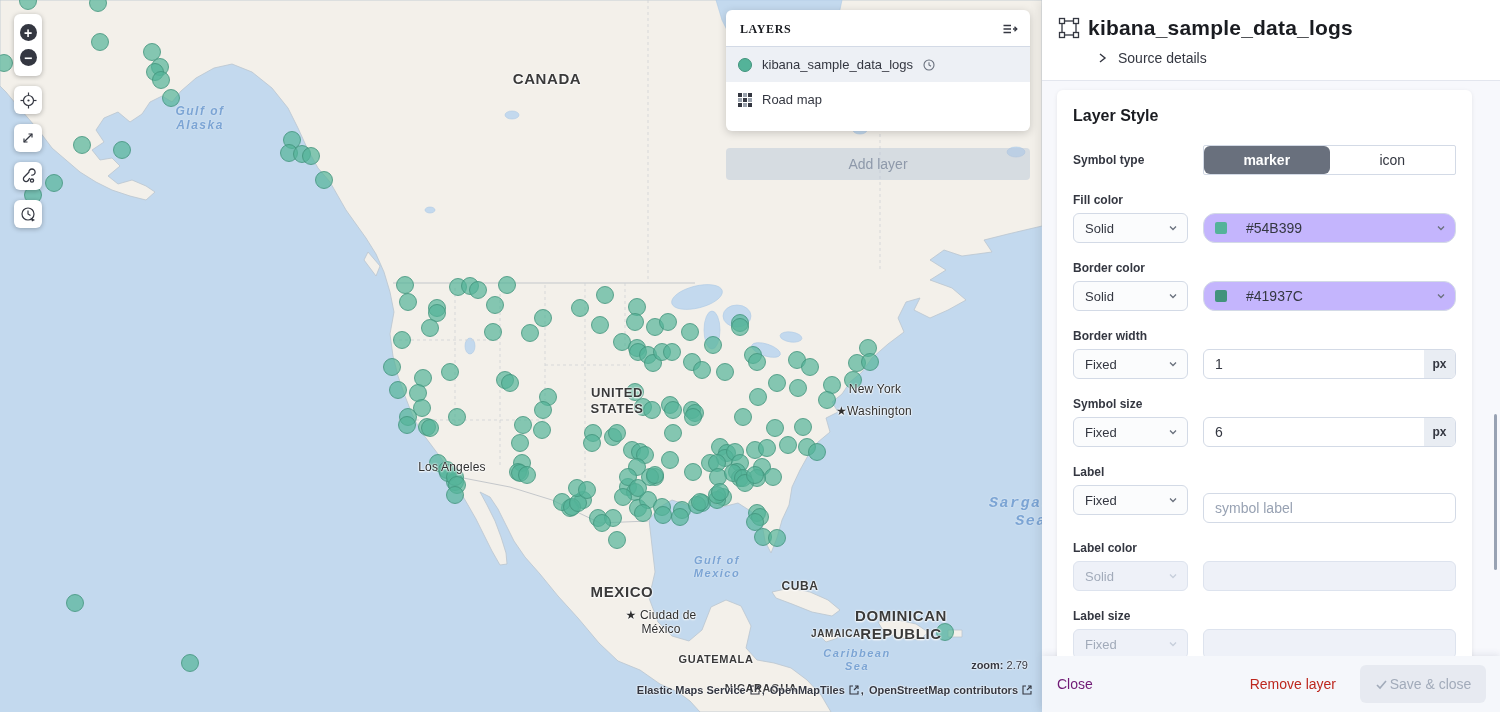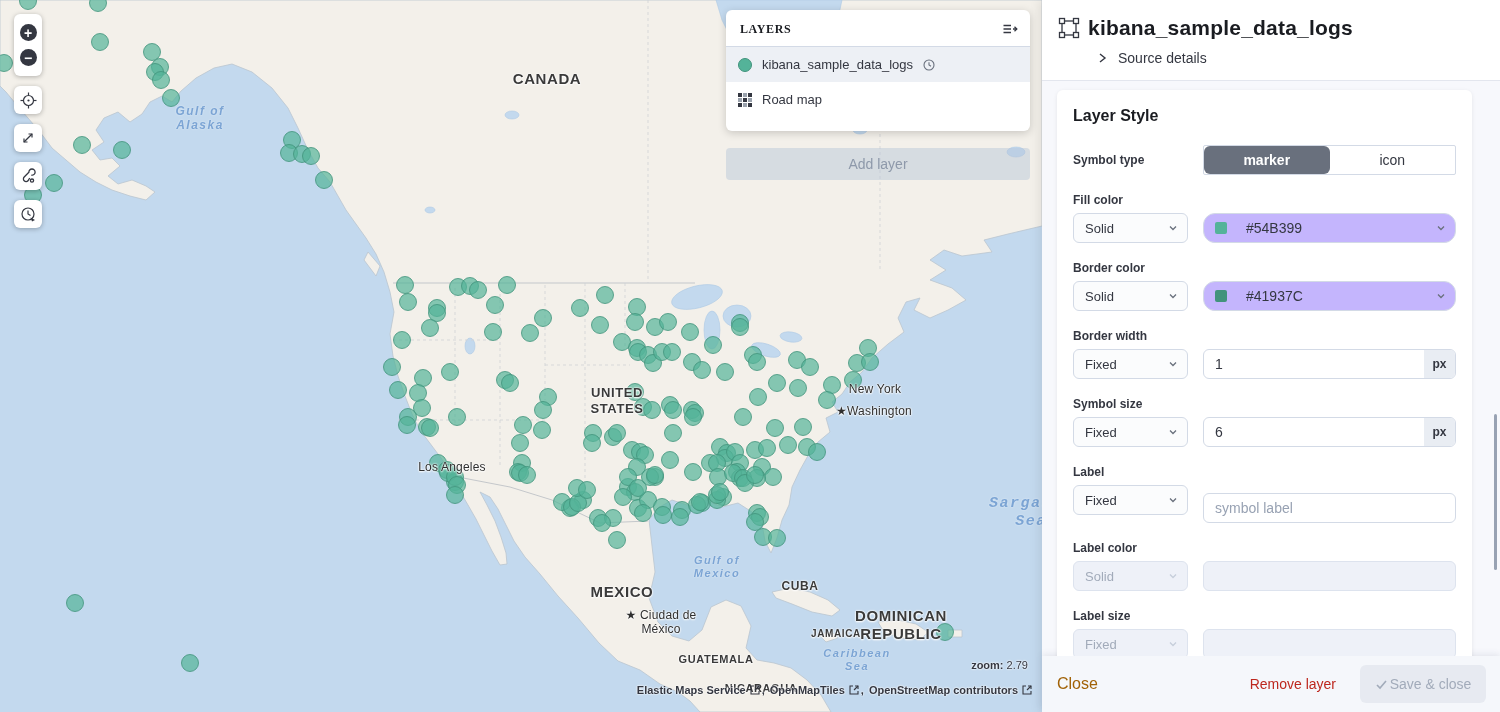--- a/index.html
+++ b/index.html
@@ -91,21 +91,21 @@
   .disabled .select, .disabled-box { background:#eef1f8; border-color:#dde3ee; color:#a2abba; cursor:default; }
   .disabled .chev { color:#c6cedb; }
   .disabled-box { flex:1; height:30px; border:1px solid #dde3ee; border-radius:6px; }
 
   .seg-group { width:254px; height:30px; border:1px solid #d3dae6; background:#fff; border-radius:2px; display:flex; overflow:hidden; }
   .seg { flex:1; display:flex; align-items:center; justify-content:center; font-size:14px; color:#343741; cursor:pointer; }
   .seg.selected { background:#69707d; color:#fff; font-weight:bold; border-radius:6px; }
 
   .flyout-footer { height:56px; background:#f5f7fb; box-shadow:0 -2px 6px rgba(100,110,130,.12);
     display:flex; align-items:center; padding:0 14px 0 15px; gap:24px; }
-  .link-close { color:#a16207; font-size:16px; cursor:pointer; }
+  .link-close { color:#701a75; font-size:14px; cursor:pointer; }
   .link-remove { margin-left:auto; color:#bd271e; font-size:14px; cursor:pointer; }
   .btn-save { width:126px; height:38px; border:none; border-radius:6px; background:#e7eaf1; color:#a2abba;
     font-size:14px; font-family:inherit; display:flex; align-items:center; justify-content:center; gap:2px; cursor:default; }
 
   .scroll-thumb { position:absolute; right:3px; top:333px; width:3px; height:156px; background:#98a2b3; border-radius:2px; }
 </style>
 </head>
 <body>
 
 <div class="app">

